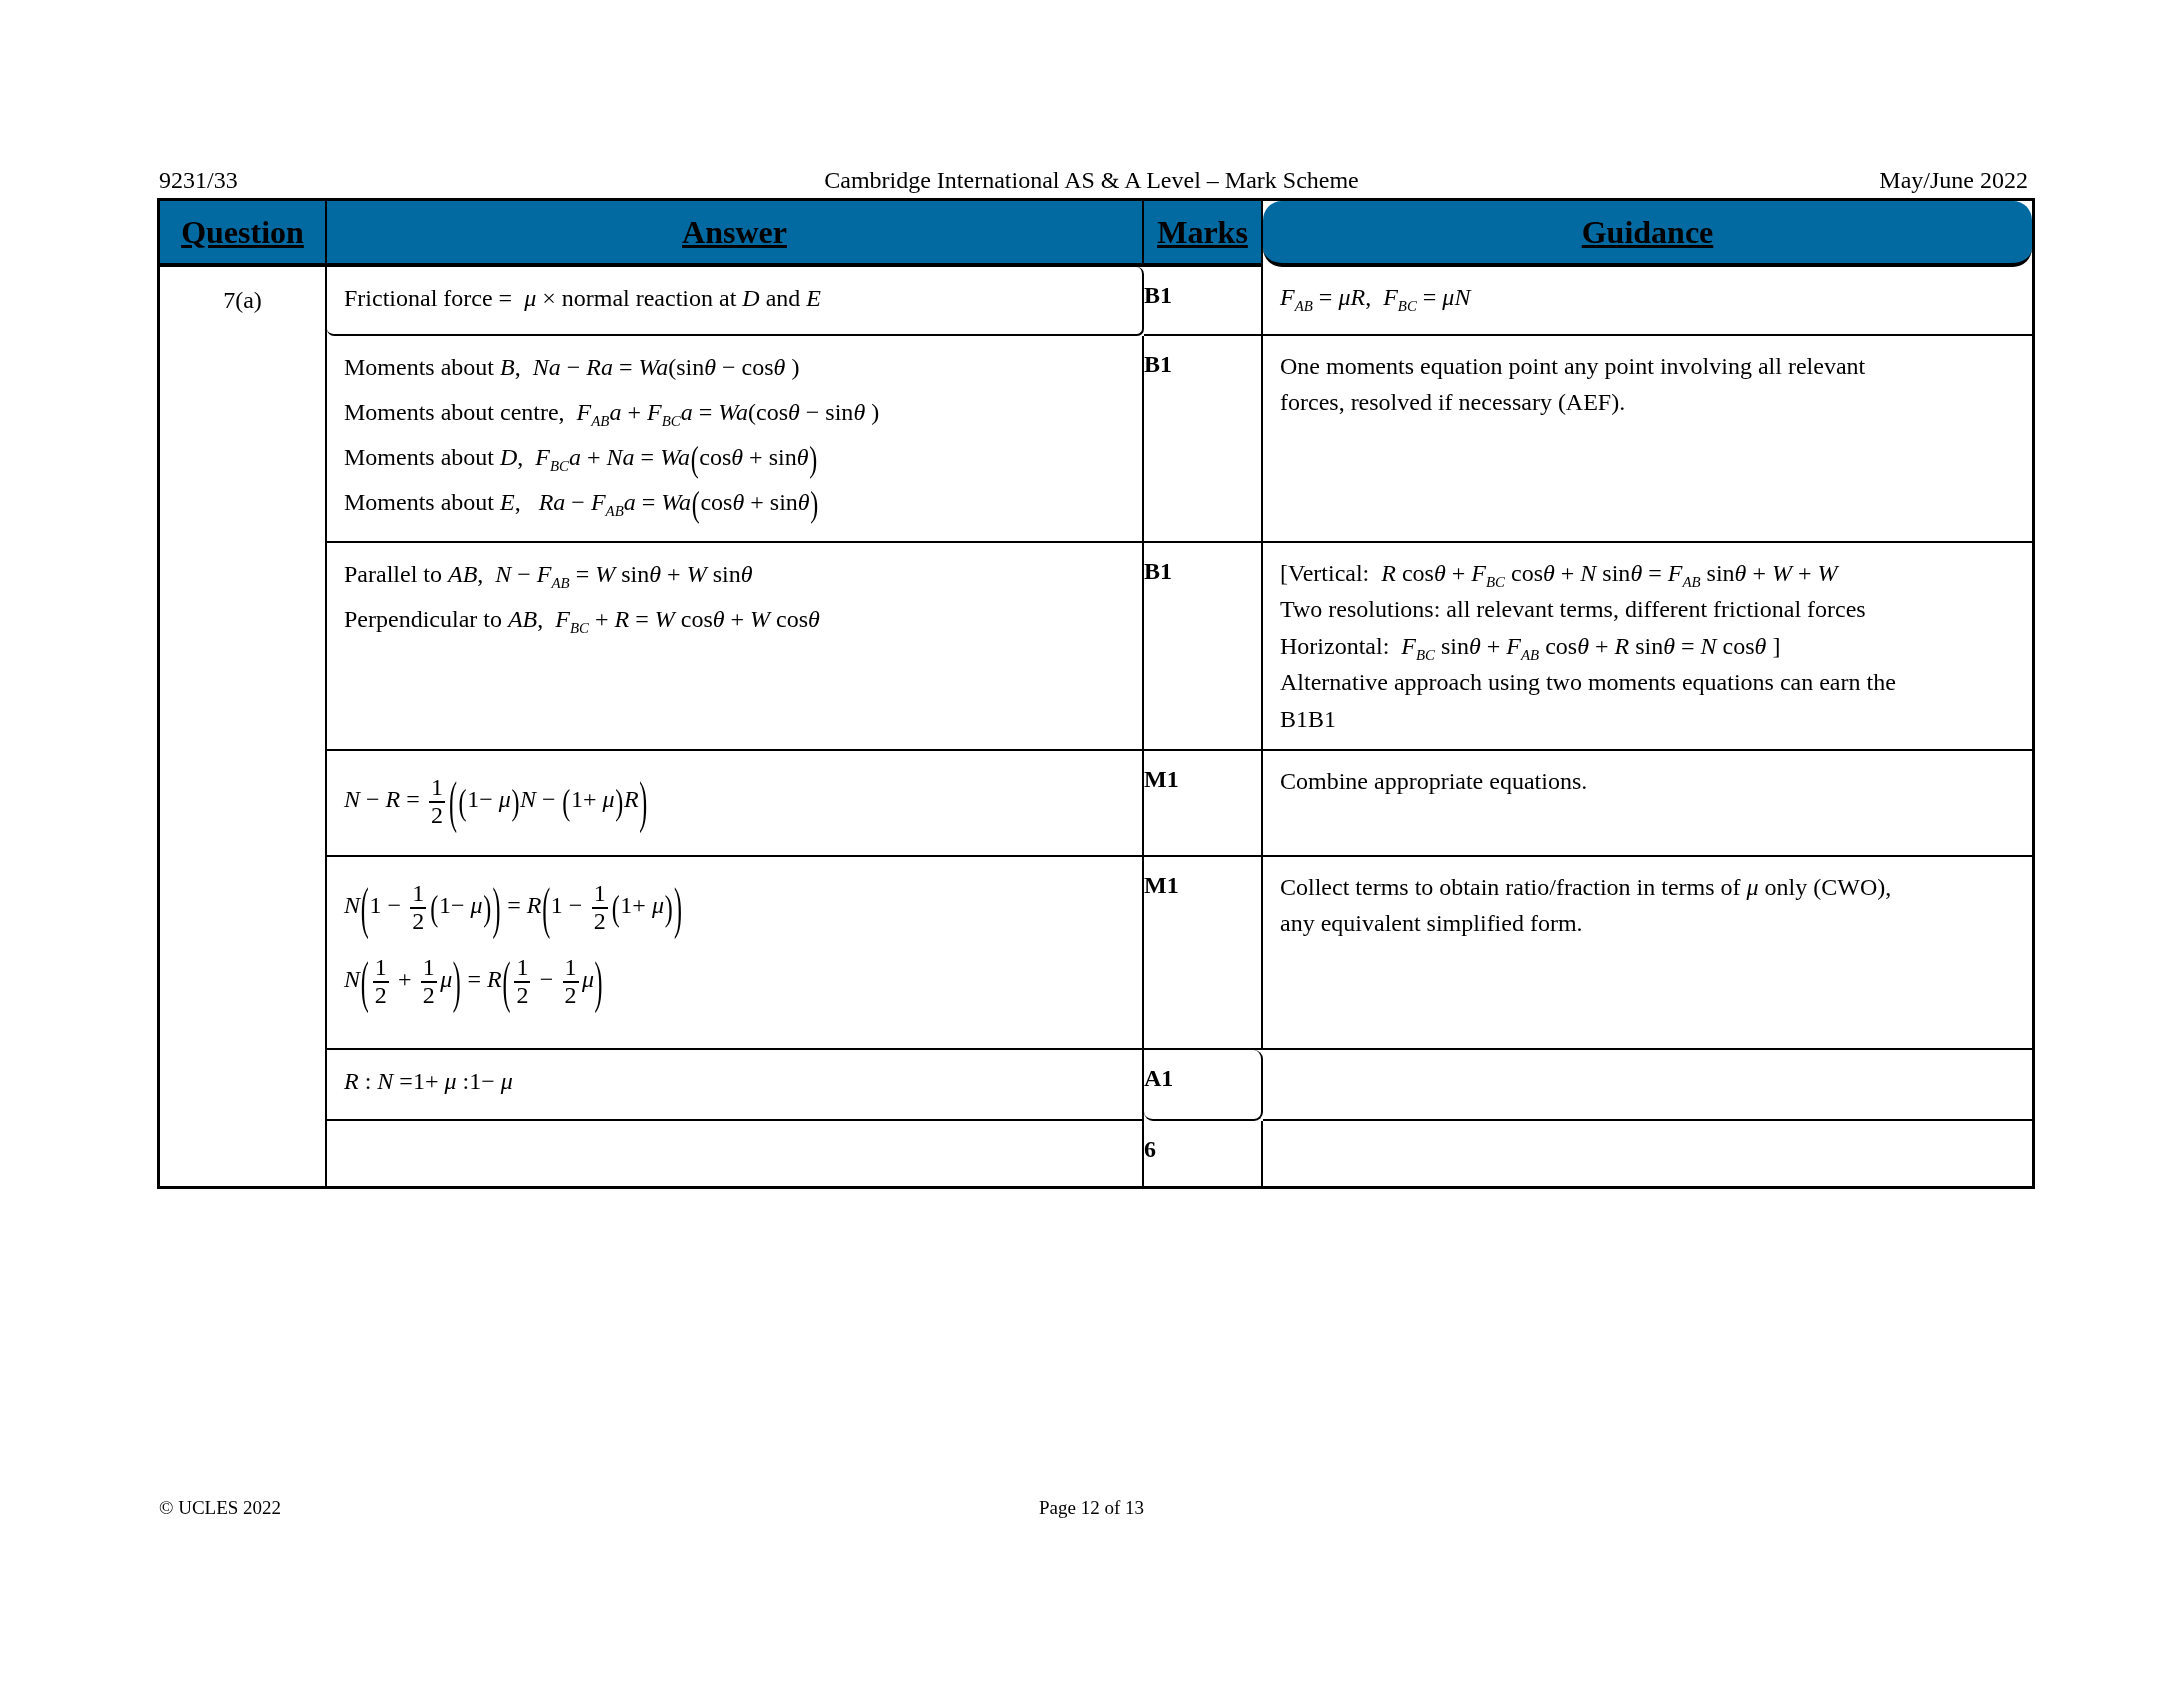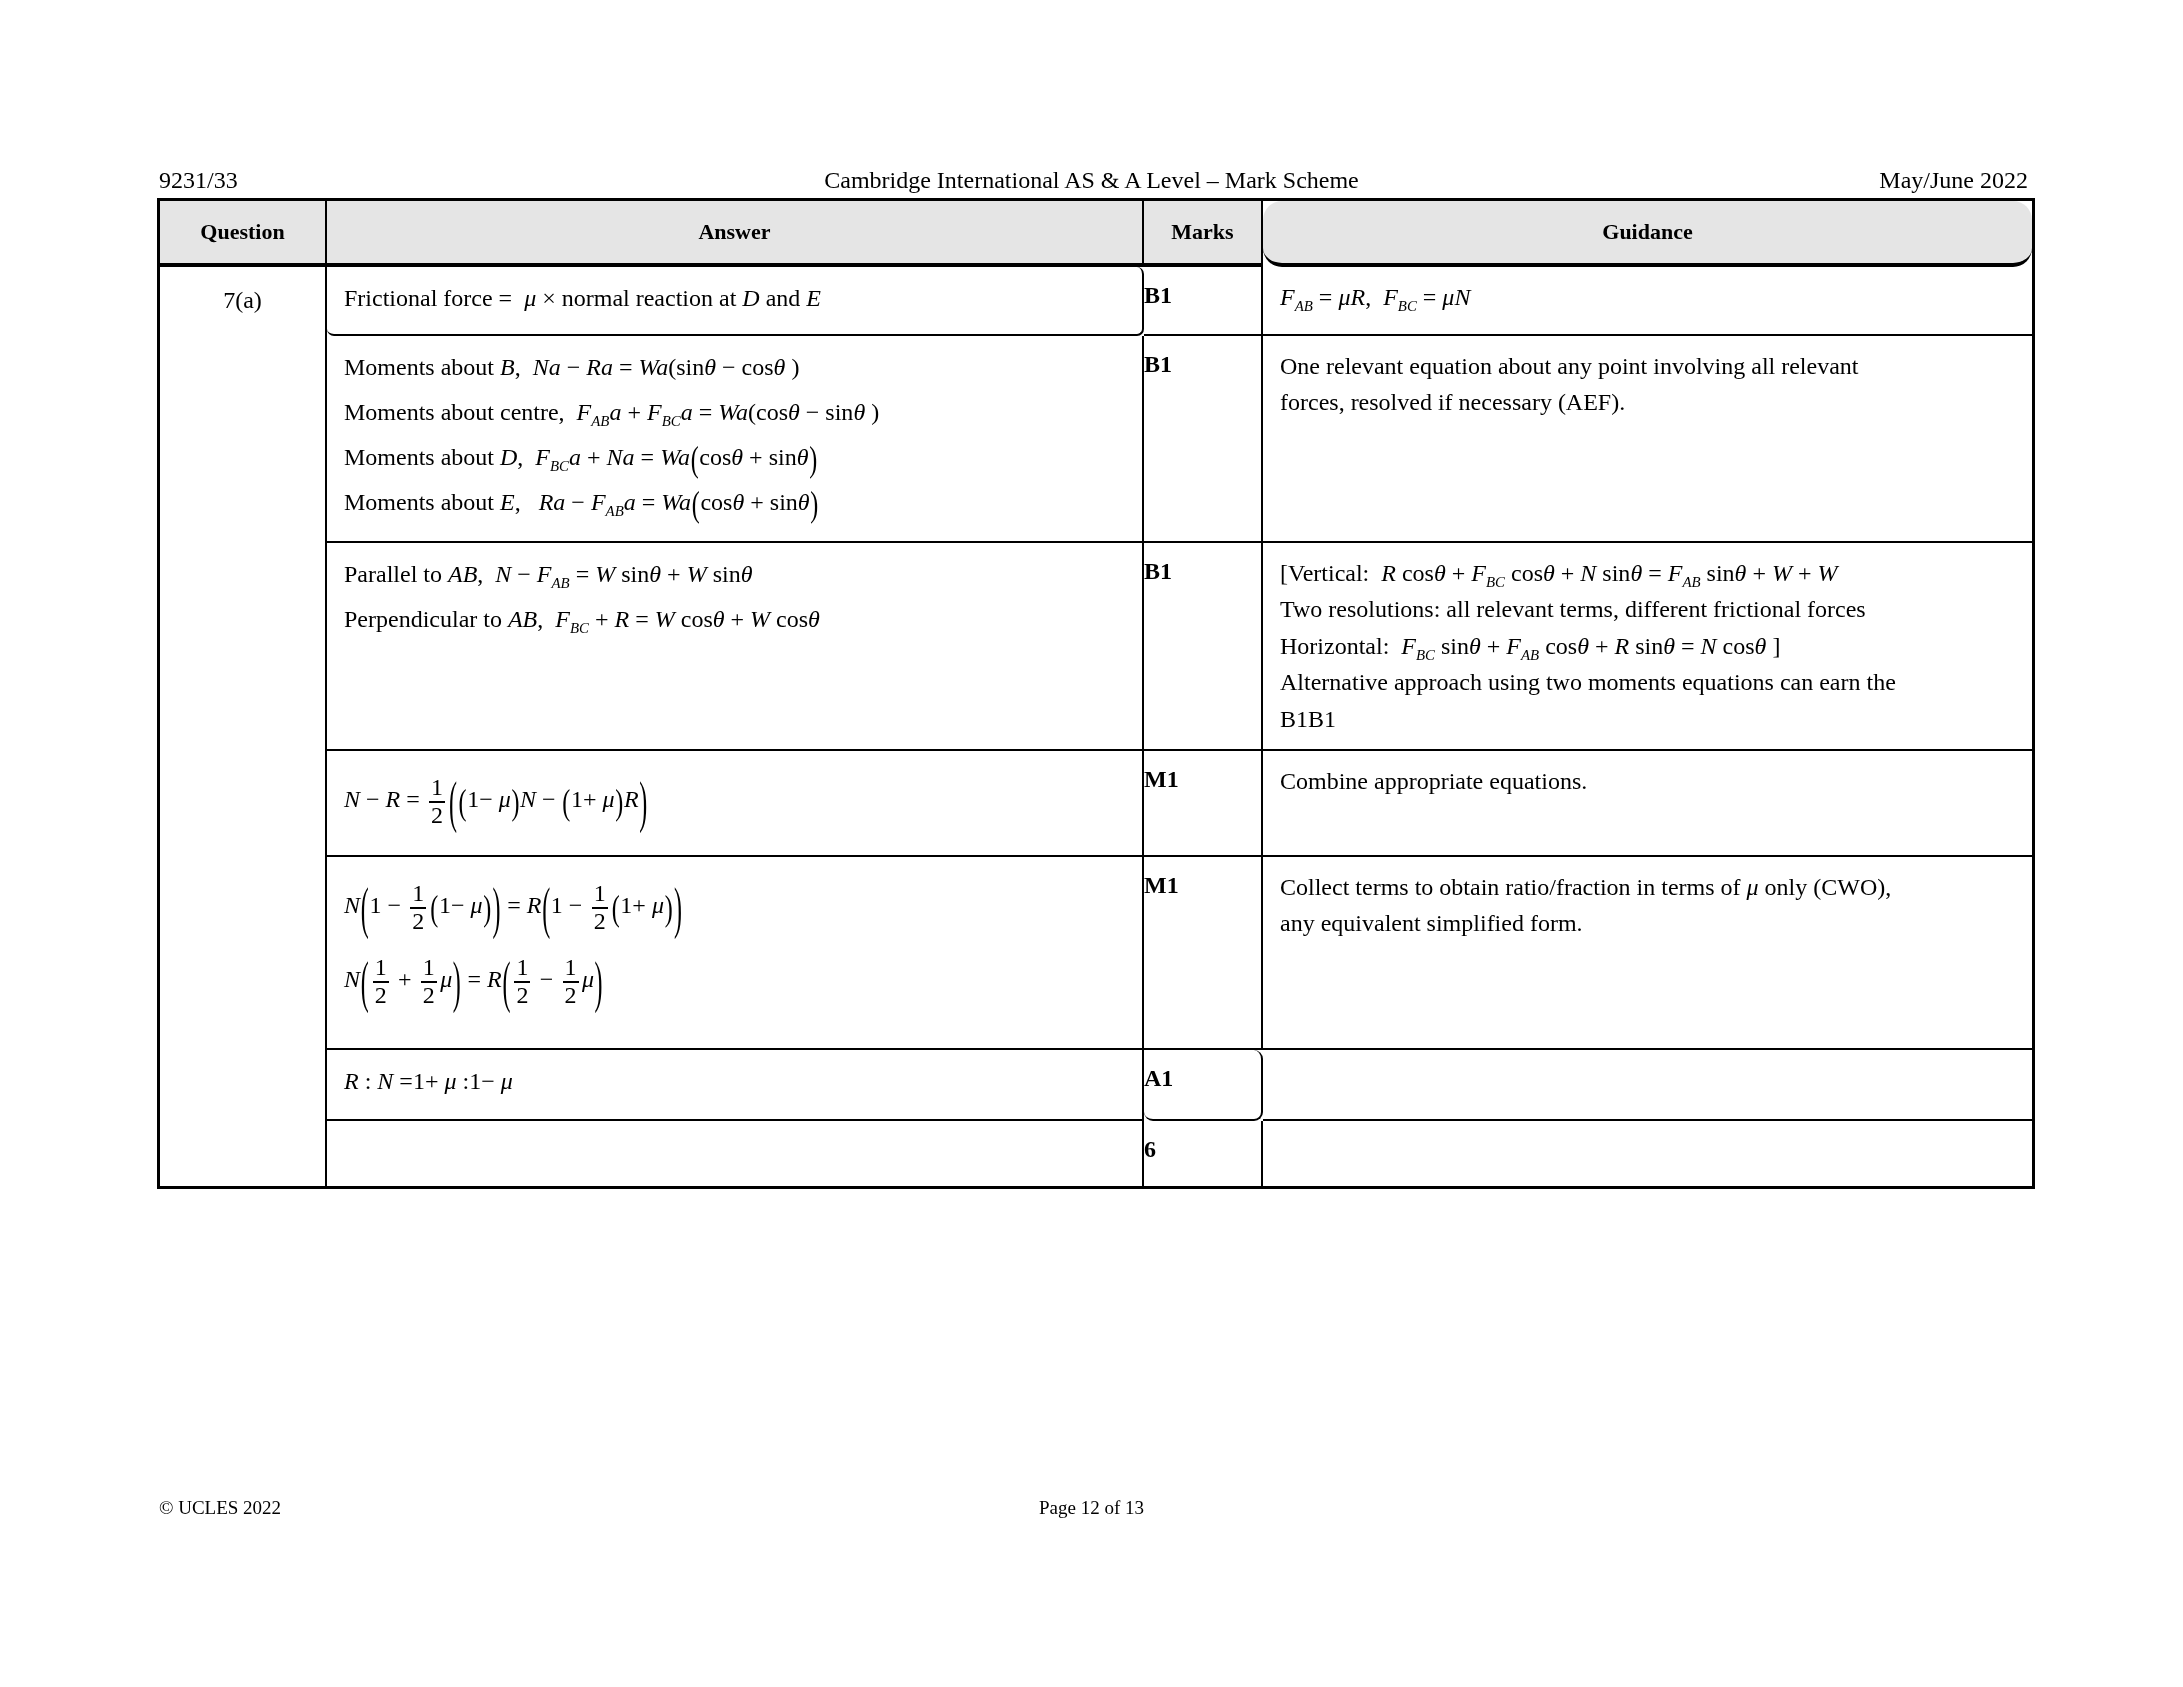--- a/index.html
+++ b/index.html
@@ -17,23 +17,24 @@
   .mark-table{
     position:absolute;left:157px;top:198px;
     display:grid;
     grid-template-columns:167px 817px 119px 769px;
     grid-template-rows:66px 69px 207px 208px 106px 193px 71px 65px;
     border:3.3px solid #000;
     box-sizing:content-box;
   }
   .cell{box-sizing:border-box;}
   .hcell{
-    background:#e5e5e5;display:flex;align-items:center;justify-content:center;
-    font-weight:bold;font-size:22px;
+    background:#0369a1;display:flex;align-items:center;justify-content:center;
+    font-weight:bold;font-size:32px;
     border-bottom:4.6px solid #000;
+    text-decoration:underline;
   }
   .vline{border-right:2px solid #000;}
   .rowline{border-bottom:2.6px solid #000;}
   .qcell{
     grid-column:1;grid-row:2/9;text-align:center;padding-top:20px;
     border-right:2px solid #000;
   }
   .acell{grid-column:2;padding:14.6px 12px 4px 17px;border-right:2px solid #000;}
   .mcell{grid-column:3;padding:14.6px 12px 0 0;text-align:left;font-weight:bold;border-right:2px solid #000;}
   .gcell{grid-column:4;padding:14.6px 12px 4px 17px;}
@@ -81,21 +82,21 @@
   </div>
 
   <div class="cell acell rowline" style="grid-row:3;">
     <div class="aline">Moments about <i>B</i>, <i>Na</i> − <i>Ra</i> = <i>Wa</i>(sin<i>θ</i> − cos<i>θ</i> )</div>
     <div class="aline">Moments about centre, <i>F</i><sub>AB</sub><i>a</i> + <i>F</i><sub>BC</sub><i>a</i> = <i>Wa</i>(cos<i>θ</i> − sin<i>θ</i> )</div>
     <div class="aline">Moments about <i>D</i>, <i>F</i><sub>BC</sub><i>a</i> + <i>Na</i> = <i>Wa</i><span class="bp t1">(</span>cos<i>θ</i> + sin<i>θ</i><span class="bp t1">)</span></div>
     <div class="aline">Moments about <i>E</i>,  <i>Ra</i> − <i>F</i><sub>AB</sub><i>a</i> = <i>Wa</i><span class="bp t1">(</span>cos<i>θ</i> + sin<i>θ</i><span class="bp t1">)</span></div>
   </div>
   <div class="cell mcell rowline" style="grid-row:3;">B1</div>
   <div class="cell gcell rowline" style="grid-row:3;">
-    <div class="gline">One relevant equation about any point involving all relevant</div>
+    <div class="gline">One moments equation point any point involving all relevant</div>
     <div class="gline">forces, resolved if necessary (AEF).</div>
   </div>
 
   <div class="cell acell rowline" style="grid-row:4;">
     <div class="aline">Parallel to <i>AB</i>, <i>N</i> − <i>F</i><sub>AB</sub> = <i>W</i> sin<i>θ</i> + <i>W</i> sin<i>θ</i></div>
     <div class="aline">Perpendicular to <i>AB</i>, <i>F</i><sub>BC</sub> + <i>R</i> = <i>W</i> cos<i>θ</i> + <i>W</i> cos<i>θ</i></div>
   </div>
   <div class="cell mcell rowline" style="grid-row:4;">B1</div>
   <div class="cell gcell rowline" style="grid-row:4;">
     <div class="gline">[Vertical: <i>R</i> cos<i>θ</i> + <i>F</i><sub>BC</sub> cos<i>θ</i> + <i>N</i> sin<i>θ</i> = <i>F</i><sub>AB</sub> sin<i>θ</i> + <i>W</i> + <i>W</i></div>

